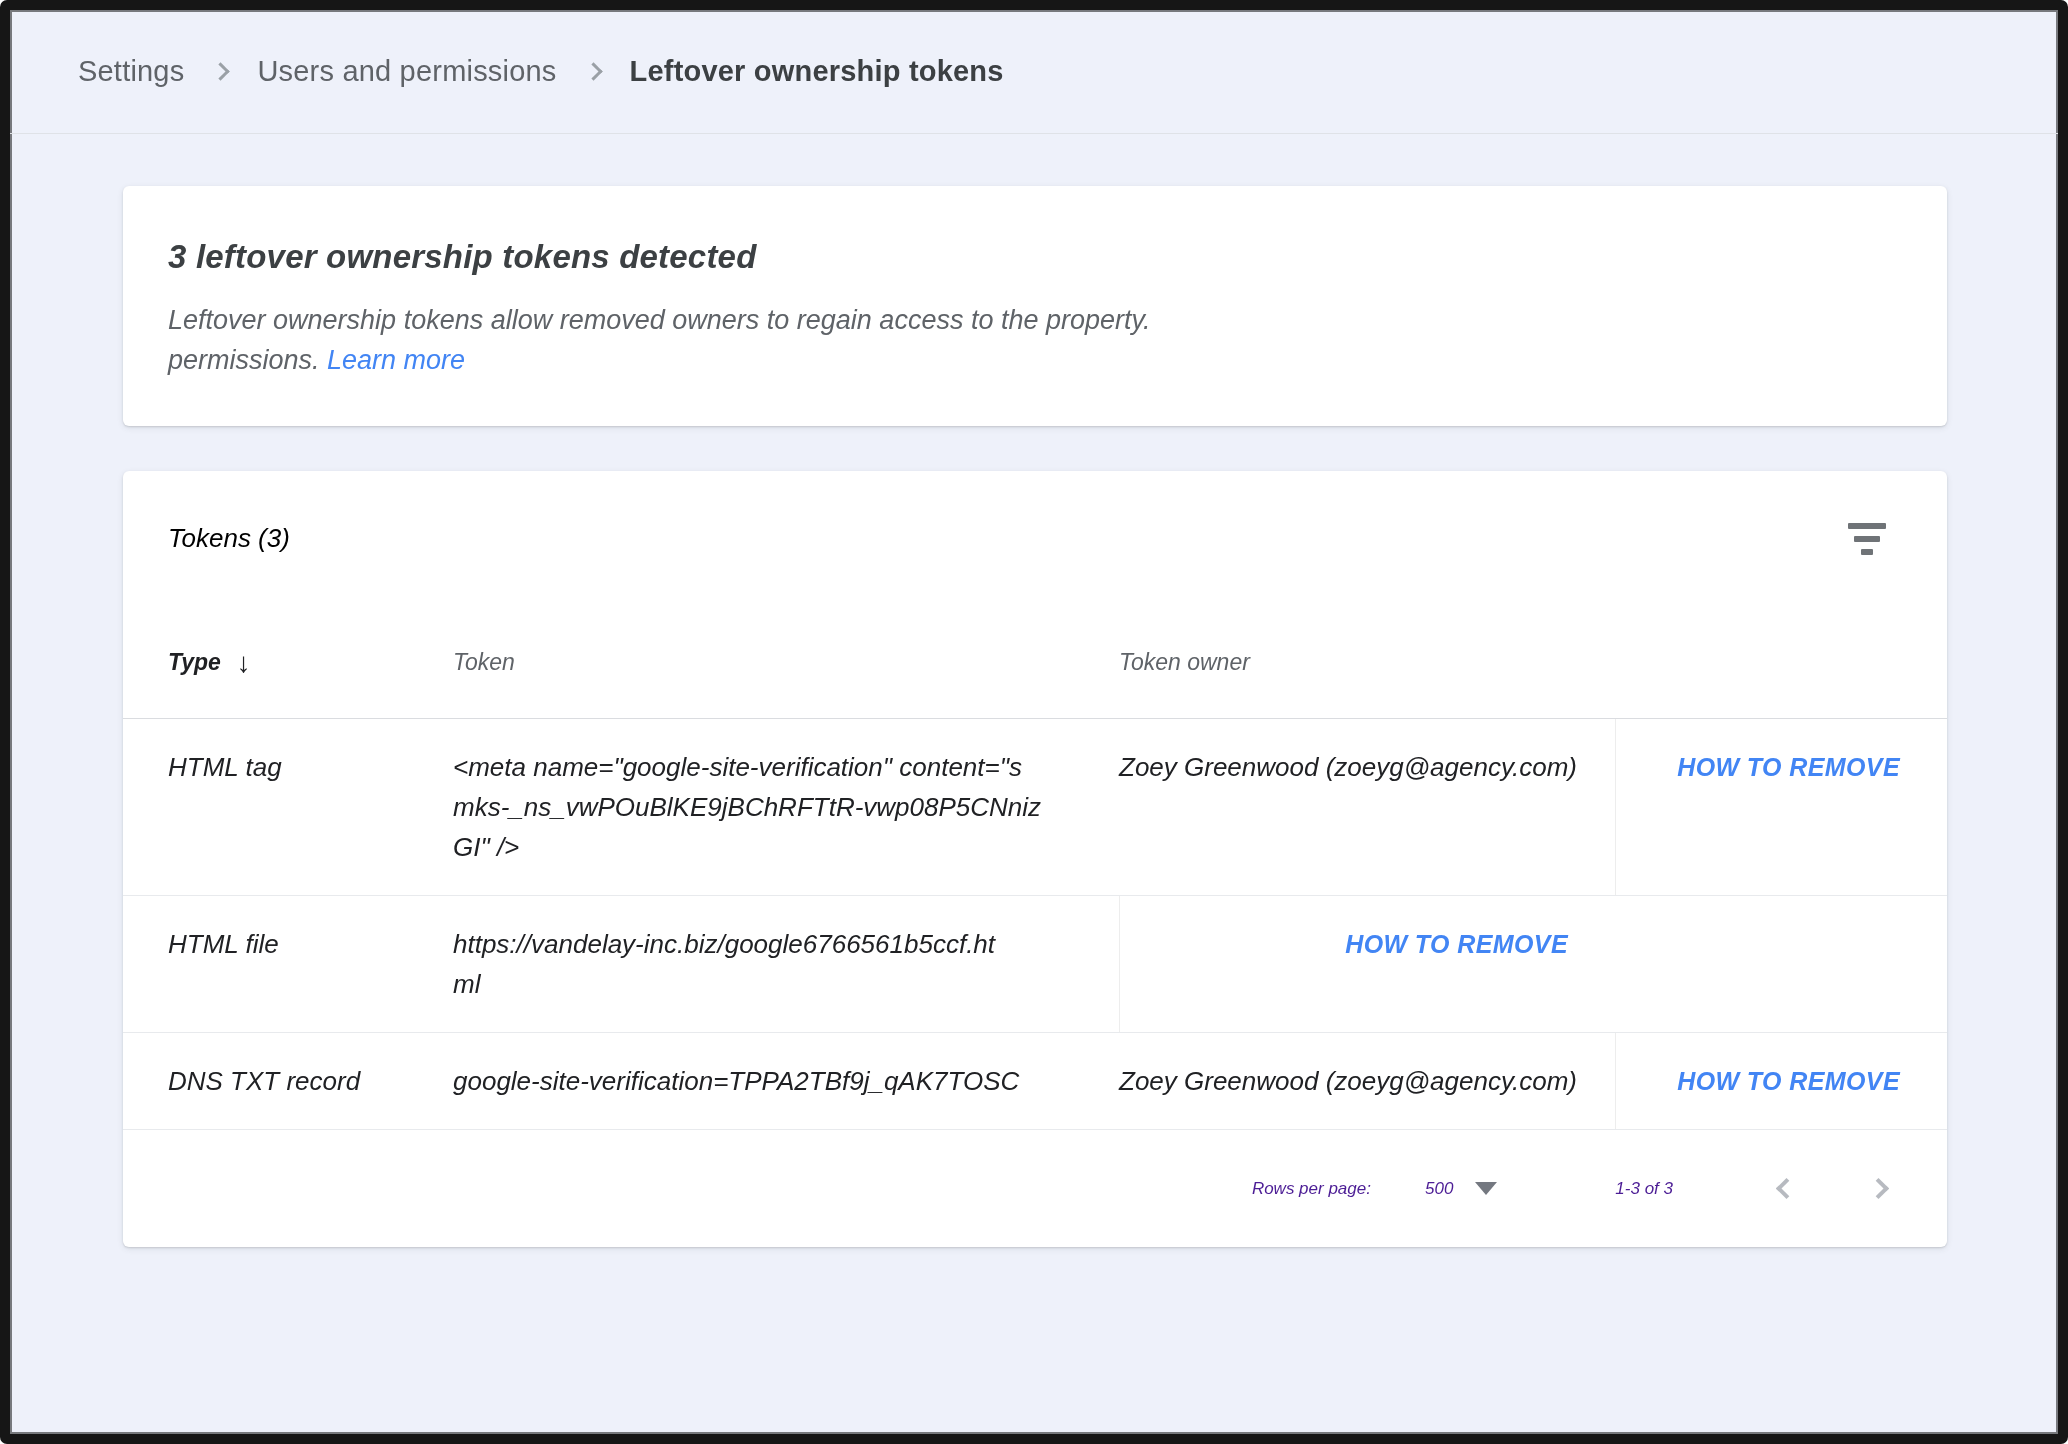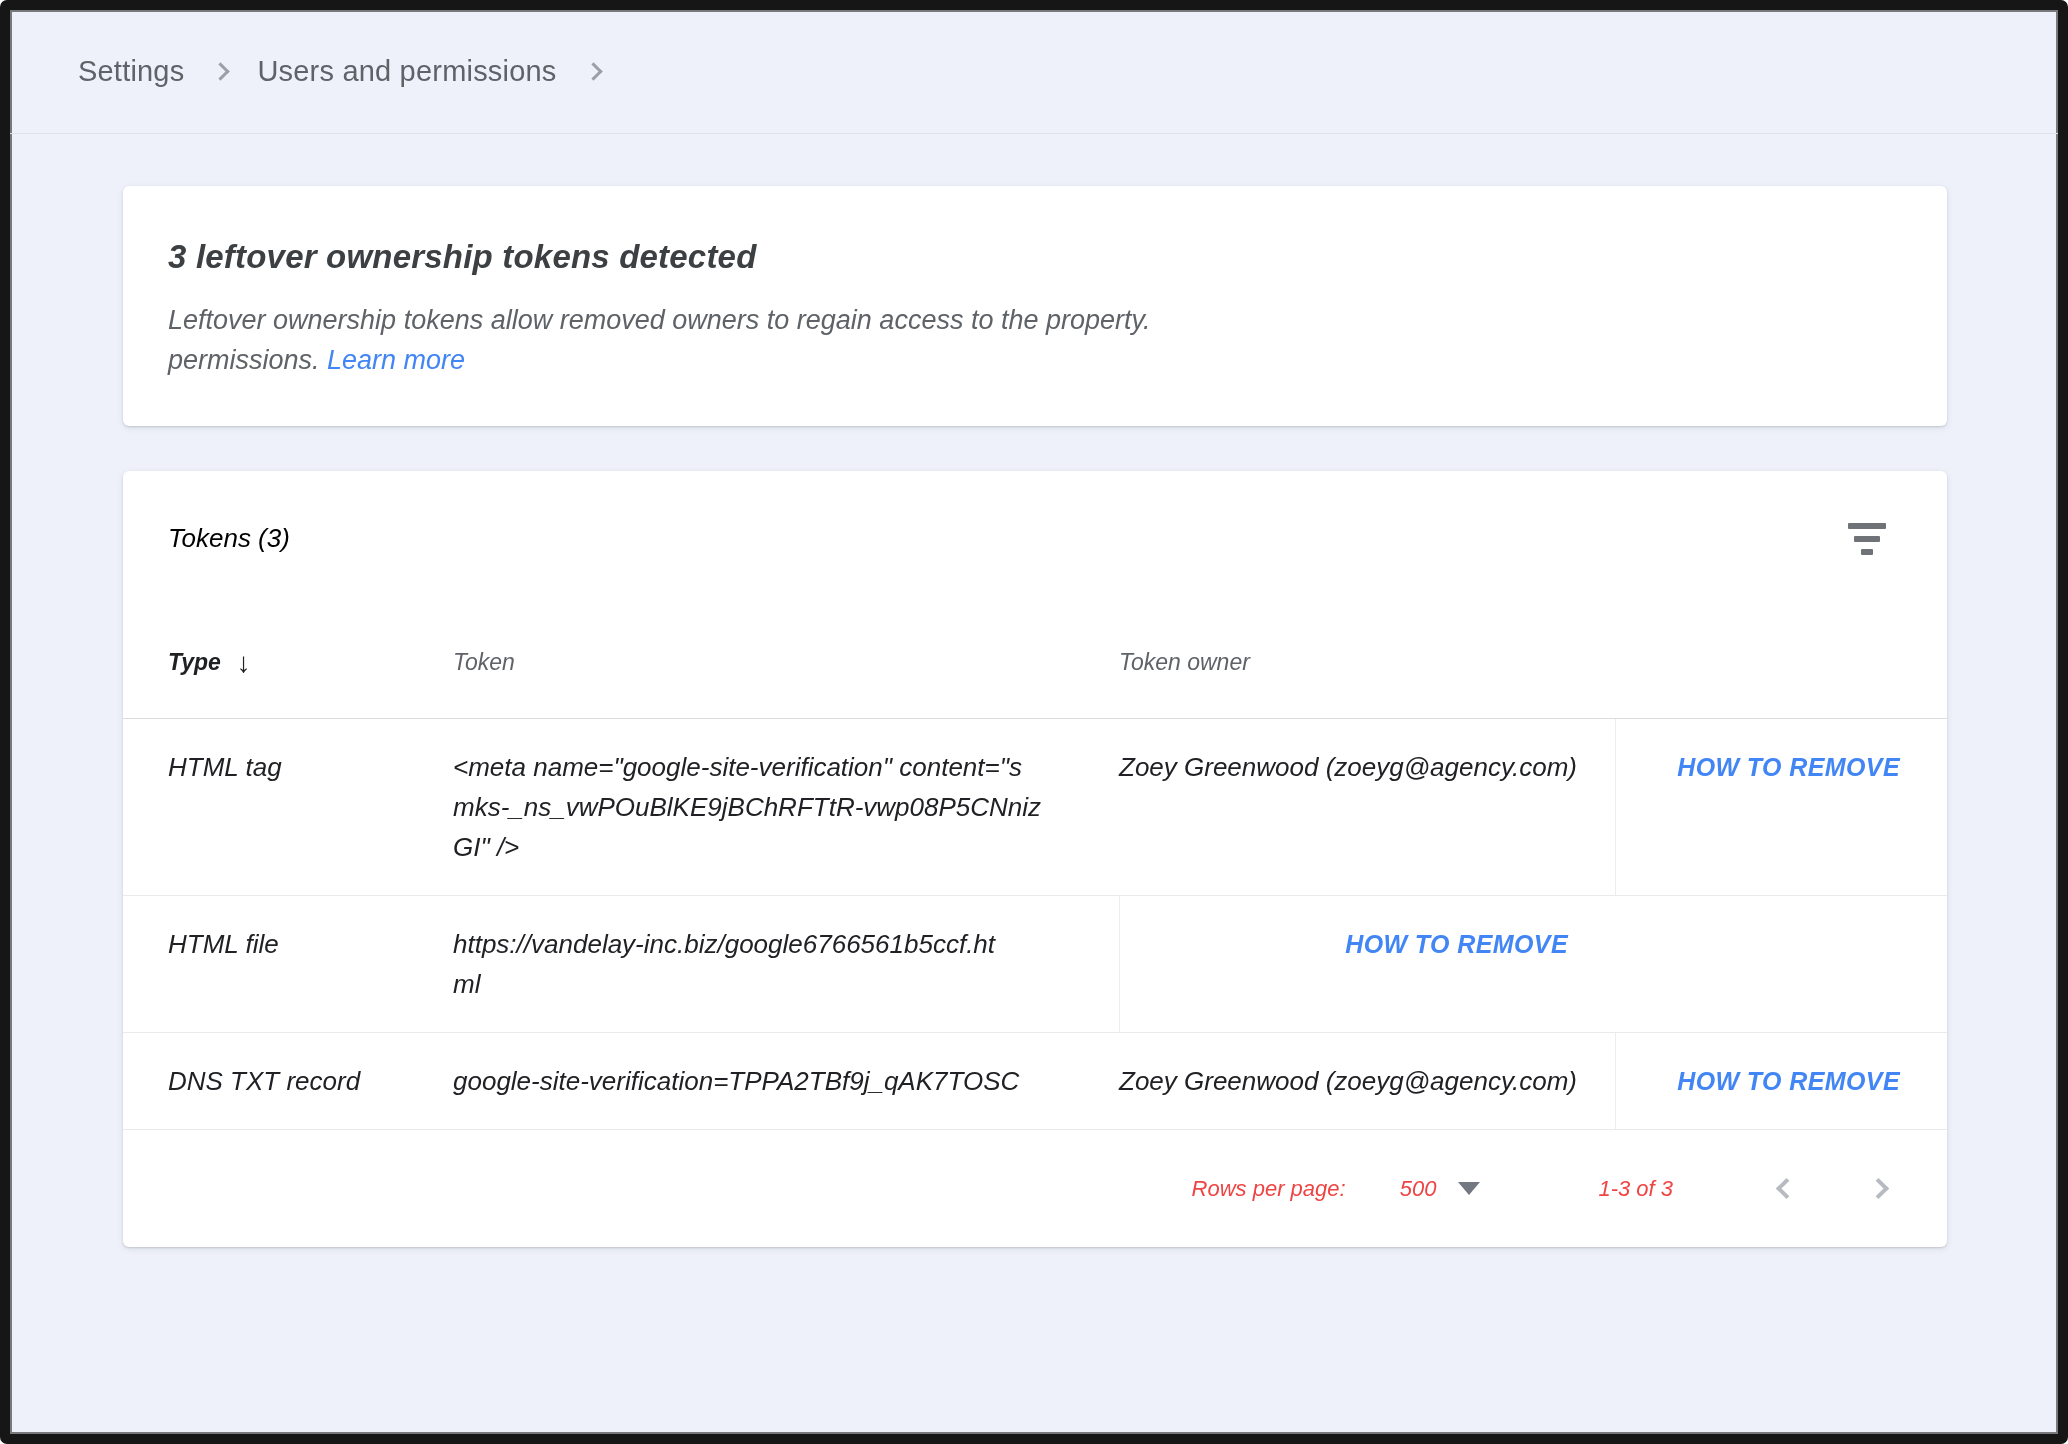--- a/index.html
+++ b/index.html
@@ -80,21 +80,21 @@
   .remove-link {
     color:#4285f4; font-weight:700; font-size:25px; letter-spacing:.4px;
     text-decoration:none; cursor:pointer; white-space:nowrap;
   }
 
   
   .tfoot {
     height:117px;
     display:flex; align-items:center; justify-content:flex-end;
     padding-right:46px;
-    font-size:22px; color:#ef4444;text-align:right;
+    font-size:17px; color:#4c1d95;text-align:right;
   }
   .rpp-label { margin-right:54px; }
   .rpp-select { display:flex; align-items:center; cursor:pointer; margin-right:118px; }
   .rpp-value { margin-right:22px; }
   .dd-triangle {
     width:0; height:0;
     border-left:11px solid transparent; border-right:11px solid transparent;
     border-top:13px solid #747880;
     display:inline-block;
   }
@@ -113,20 +113,21 @@
 </head>
 <body>
 
 <div class="frame">
 
   <div class="topbar">
     <span class="crumb">Settings</span>
     <span class="crumb-chevron"></span>
     <span class="crumb">Users and permissions</span>
     <span class="crumb-chevron"></span>
+    <span class="crumb current">Leftover ownership tokens</span>
   </div>
 
   <div class="content">
 
     <div class="card alert-card">
       <div class="alert-title">3 leftover ownership tokens detected</div>
       <div class="alert-desc">
         <div>Leftover ownership tokens allow removed owners to regain access to the property.</div>
         <div>
           <span>permissions. </span><a class="learn-more">Learn more</a>

